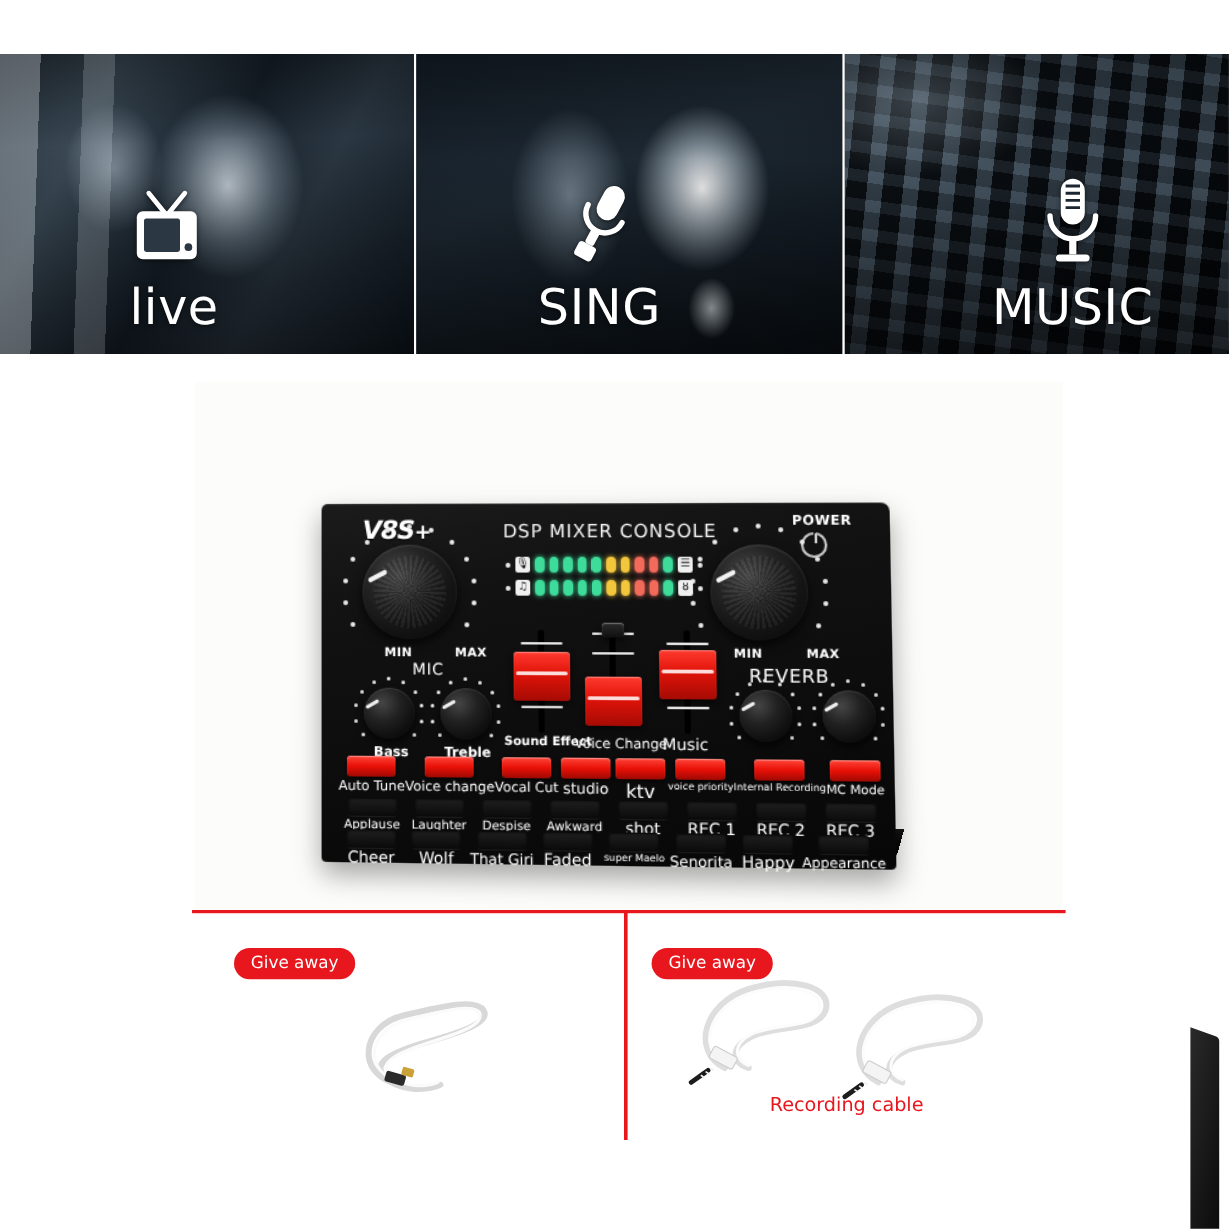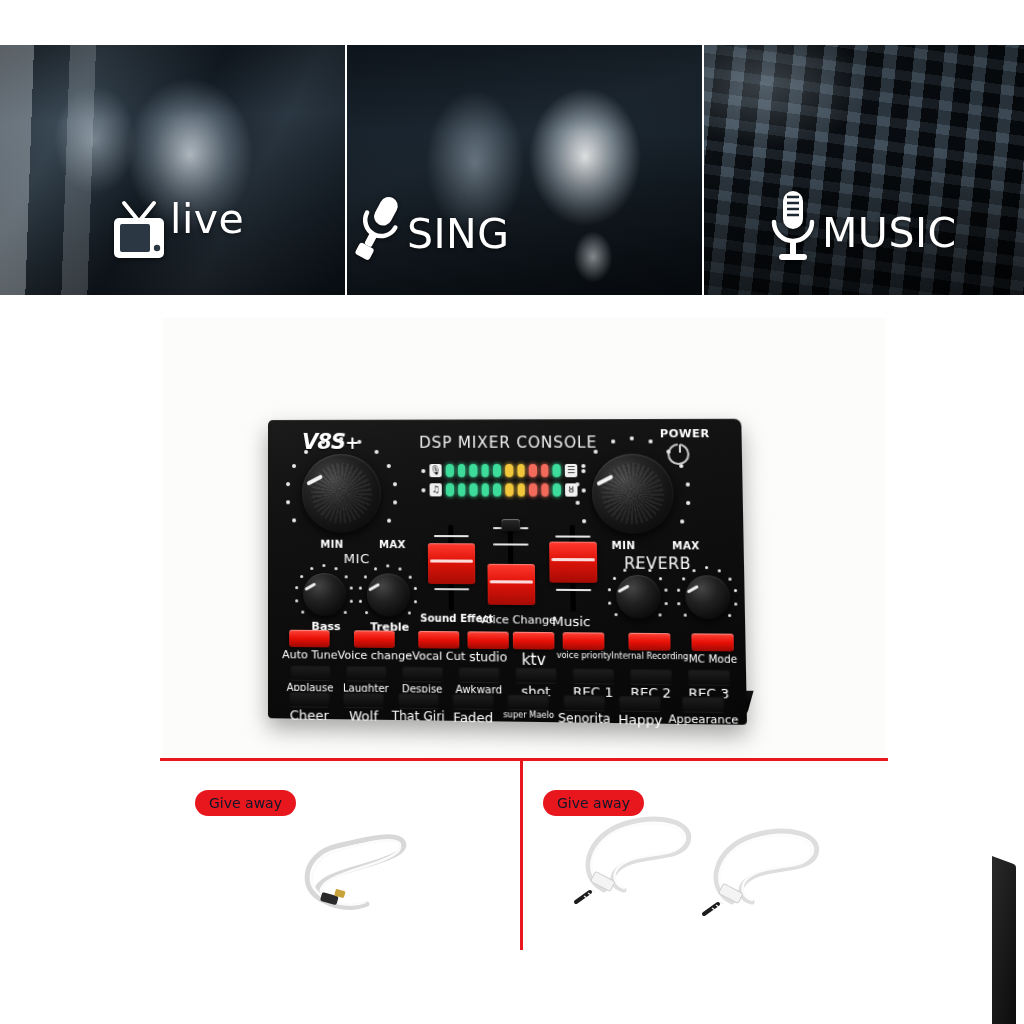--- a/index.html
+++ b/index.html
@@ -60,21 +60,21 @@
   }
   .p3 .bg::after{
     content:"";position:absolute;inset:0;
     background:
       radial-gradient(ellipse 150px 90px at 60px 40px, rgba(190,208,222,.26) 0%, rgba(0,0,0,0) 70%),
       linear-gradient(180deg, rgba(0,0,0,.2) 0%, rgba(0,0,0,0) 40%, rgba(0,0,0,.55) 100%);
   }
 
   .bcap{
     position:absolute;left:0;right:0;bottom:22px;
-    display:flex;flex-direction:row;align-items:center;
+    display:flex;flex-direction:column;align-items:center;
     color:#fff;
   }
   .bcap .glyph{margin-bottom:8px;filter:drop-shadow(0 1px 2px rgba(0,0,0,.6));}
   .bcap .txt{
     font-size:41px;line-height:1;letter-spacing:.5px;
     text-shadow:0 1px 4px rgba(0,0,0,.55);
     font-family:"DejaVu Sans", sans-serif;font-weight:400;
   }
   .bcap.c1{bottom:18px;align-items:flex-start;padding-left:108px;}
   .bcap.c2{bottom:18px;align-items:center;padding-right:50px;}
@@ -252,21 +252,21 @@
 
   
   .giveaway{position:absolute;left:160px;top:758px;width:728px;height:210px;}
   .gv-top{position:absolute;left:0;top:0;width:728px;height:3px;background:#e8161d;}
   .gv-div{position:absolute;left:360px;top:0;width:3px;height:192px;background:#e8161d;}
   .gv-col{position:absolute;top:0;height:210px;}
   .gv-left{left:0;width:360px;}
   .gv-right{left:363px;width:365px;}
   .pill{
     position:absolute;top:32px;height:26px;padding:0 14px;border-radius:13px;
-    background:#e8161d;color:#0f172a;display:flex;align-items:center;
+    background:#e8161d;color:#ffffff;display:flex;align-items:center;
     font-family:"DejaVu Sans", sans-serif;font-size:14px;
   }
   .gv-left .pill{left:35px;}
   .gv-right .pill{left:20px;}
   .gvcap{
     position:absolute;bottom:38px;width:100%;text-align:center;color:#e8161d;
     font-family:"DejaVu Sans", sans-serif;font-size:16px;
   }
   .cable{position:absolute;}
 </style>
@@ -657,14 +657,15 @@
         </g>
         <g transform="translate(128,12)">
           <path d="M36 92 C8 78 18 38 56 26 C92 15 126 24 120 44 C114 62 78 56 58 66 C40 75 42 88 56 92" stroke="#dedede" stroke-width="5" fill="none" stroke-linecap="round"></path>
           <path d="M38 90 C12 77 22 41 57 30 C90 20 120 28 115 44 C110 60 78 54 58 64 C42 72 44 86 56 90" stroke="#fcfcfc" stroke-width="2.4" fill="none" stroke-linecap="round"></path>
           <rect x="24" y="78" width="22" height="11" rx="2" fill="#f4f4f4" stroke="#cfcfcf" transform="rotate(28 35 83)"></rect>
           <path d="M22 94 l-14 10" stroke="#1c1c1c" stroke-width="4" stroke-linecap="round"></path>
           <path d="M16 98 l3 2 M20 95 l3 2 M24 92 l3 2" stroke="#f0f0f0" stroke-width="1.4"></path>
         </g>
       </svg>
     </span>
+    <div class="gvcap">Recording cable</div>
   </div>
 </div>
 
 </body></html>

